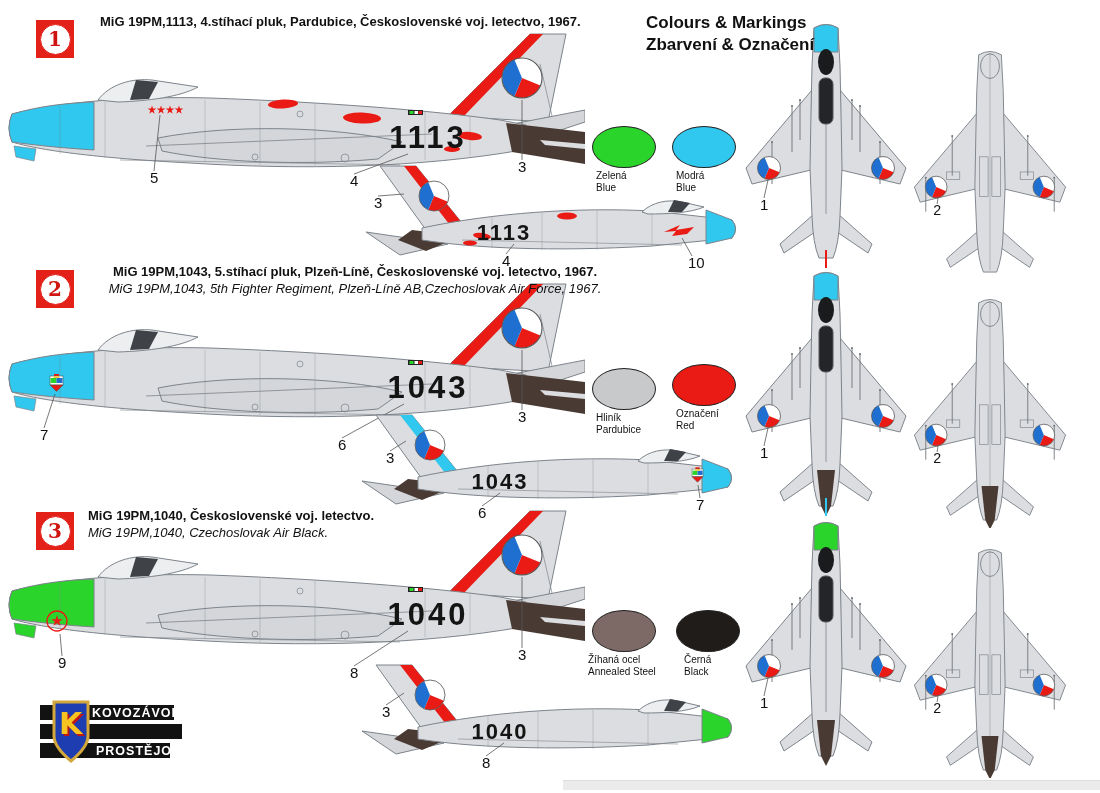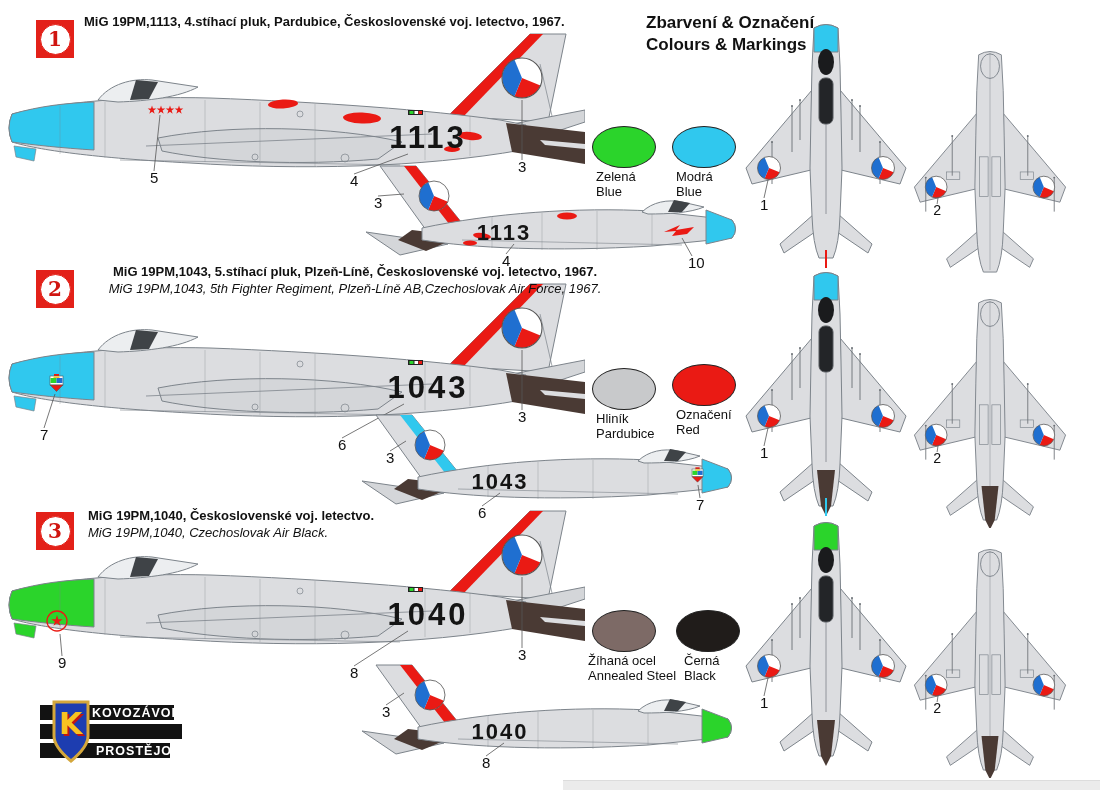--- a/index.html
+++ b/index.html
@@ -12,21 +12,21 @@
                    display:flex;align-items:center;justify-content:center;}
   .num-badge .ring span{color:#d01510;font-family:"DejaVu Serif",serif;font-weight:bold;font-size:20px;line-height:1;}
   
   .scheme-title{width:534px;font-size:13px;line-height:1.28;z-index:6;}
   .scheme-title .cs{font-weight:bold;}
   .scheme-title .en{font-style:italic;}
   
   #colours-header{left:646px;top:12px;font-size:17px;font-weight:bold;line-height:1.3;z-index:6;}
   
   .swatch-ellipse{width:62px;height:40px;border-radius:50%;border:1.4px solid #222;z-index:4;}
-  .swatch-label{font-size:13px;line-height:1.15;white-space:nowrap;z-index:4;}
+  .swatch-label{font-size:10px;line-height:1.15;white-space:nowrap;z-index:4;}
   
   .svgbox{z-index:2;}
   .svgbox svg{width:100%;height:100%;display:block;}
   .svgbox text{font-family:"Liberation Sans",sans-serif;}
   .main-profile{left:0;width:585px;height:185px;}
   .small-profile{width:395px;height:118px;}
   .plan-top{left:736px;width:180px;height:250px;}
   .plan-bottom{left:905px;width:170px;height:235px;}
   
   #kp-logo{left:26px;top:700px;width:160px;height:64px;z-index:6;}
@@ -48,35 +48,35 @@
       <div class="ring">
         <span>2</span>
       </div>
     </div>
   <div class="abs num-badge" style="left:36px;top:512px;">
       <div class="ring">
         <span>3</span>
       </div>
     </div>
 
-  <div class="abs scheme-title" style="left:84px;top:14px;">
+  <div class="abs scheme-title" style="left:100px;top:14px;">
     <div class="cs">MiG 19PM,1113, 4.stíhací pluk, Pardubice, Československé voj. letectvo, 1967.</div>
   </div>
   <div class="abs scheme-title" style="left:88px;top:264px;text-align:center;">
     <div class="cs">MiG 19PM,1043, 5.stíhací pluk, Plzeň-Líně, Československé voj. letectvo, 1967.</div>
     <div class="en">MiG 19PM,1043, 5th Fighter Regiment, Plzeň-Líně AB,Czechoslovak Air Force, 1967.</div>
   </div>
   <div class="abs scheme-title" style="left:88px;top:508px;">
     <div class="cs">MiG 19PM,1040,  Československé voj. letectvo.</div>
     <div class="en">MiG 19PM,1040,  Czechoslovak Air Black.</div>
   </div>
 
   <div class="abs" id="colours-header">
+    <div>Colours &amp; Markings</div>
     <div>Zbarvení &amp; Označení</div>
-    <div>Colours &amp; Markings</div>
   </div>
 
   <div class="abs svgbox main-profile" style="top:18px;">
       <svg viewBox="0 0 585 185" xmlns="http://www.w3.org/2000/svg">
   <g stroke="#7d848b" stroke-width="1">
     <path d="M448,98 L530,16 L566,16 L548,104 Z" fill="#dcdde0"></path>
     <path d="M448,98 L530,16 L543,16 L462,100 Z" fill="#ea1a14" stroke="none"></path>
     <path d="M540,46 L552,98" fill="none" stroke-width="0.7"></path>
     <path d="M492,110 L585,92 L585,104 L518,126 Z" fill="#d4d6d9"></path>
     <path d="M12,96 C60,84 130,78 210,80 C320,84 430,92 500,102 L526,107 L522,132 C420,150 300,152 190,145 C95,140 38,132 12,124 Q6,110 12,96 Z" fill="#dcdde0"></path>

